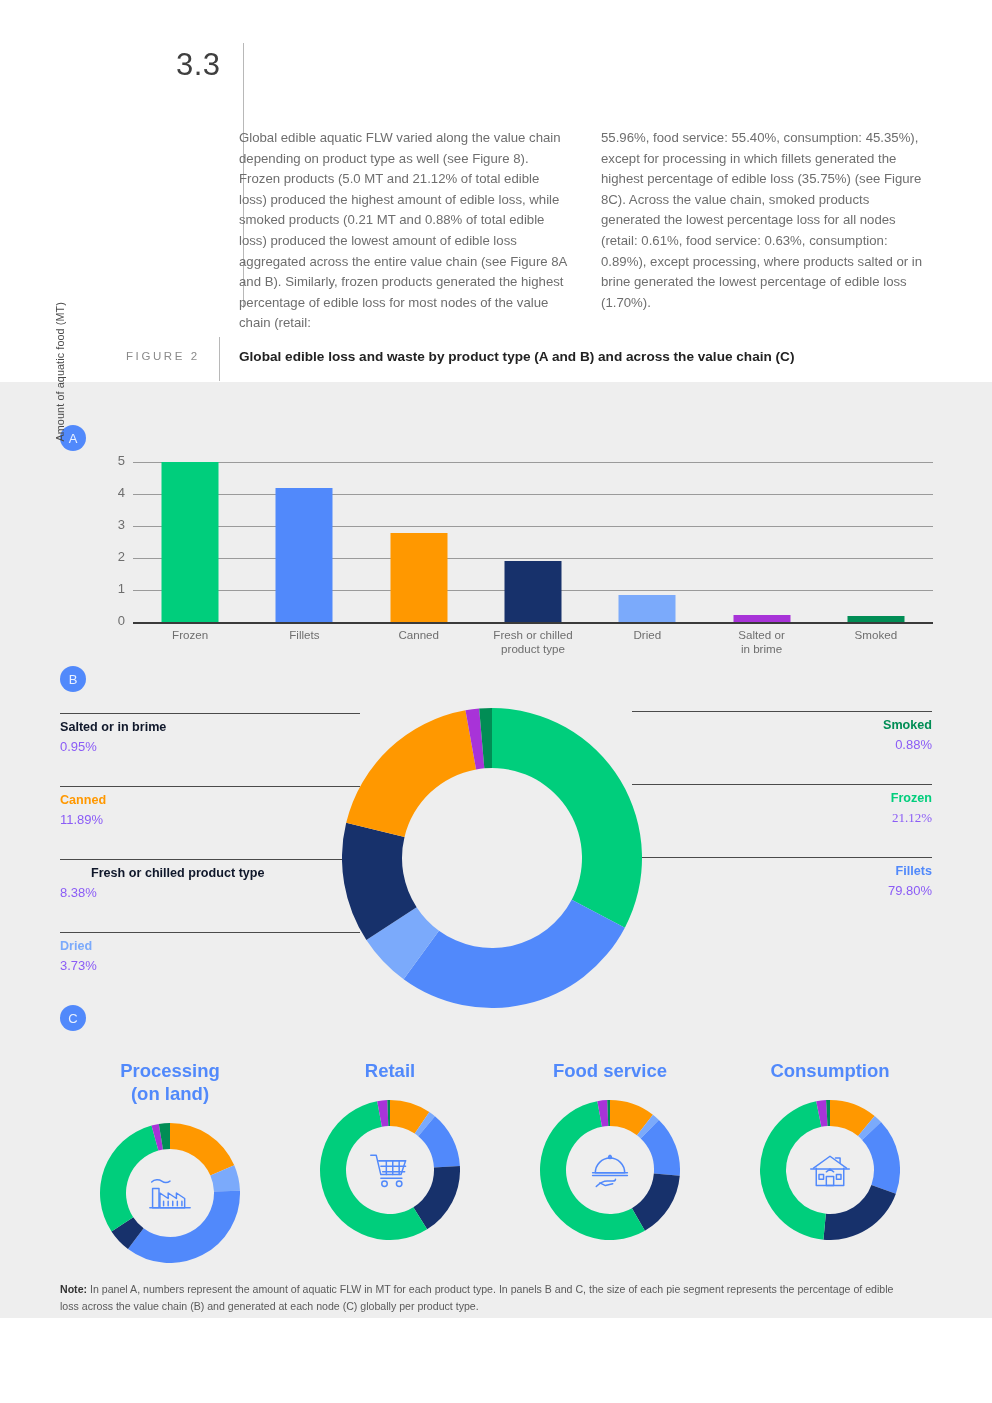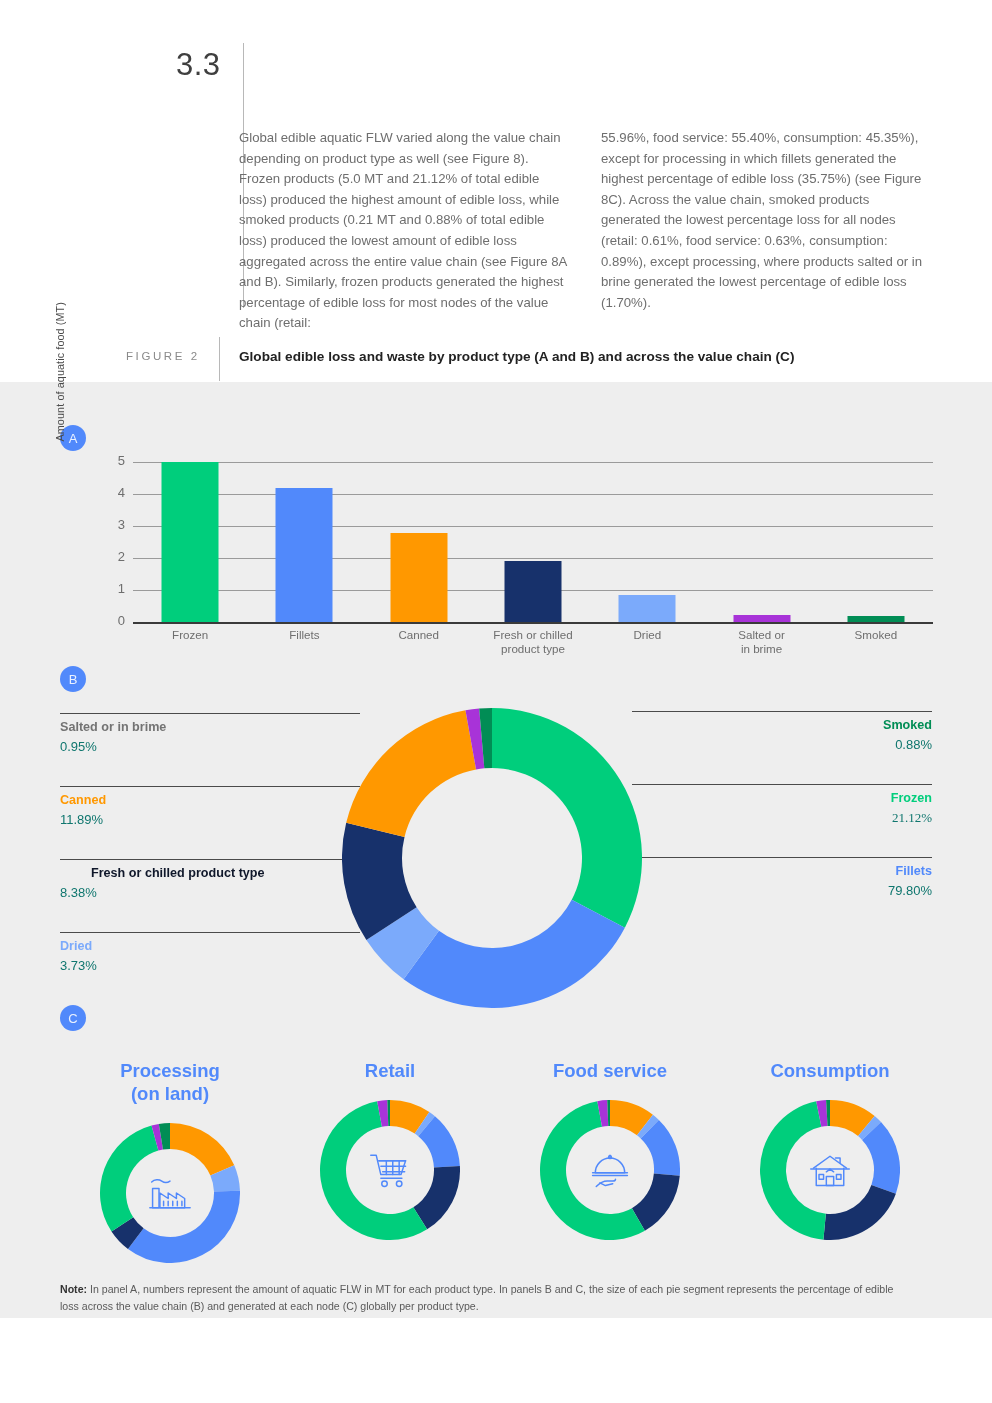--- a/index.html
+++ b/index.html
@@ -42,21 +42,21 @@
   .yticks { position: absolute; left: 97px; top: 462px; width: 28px; height: 160px; }
   .bars { position: absolute; left: 133px; top: 462px; width: 800px; height: 160px; display: flex; }
   .barcell { flex: 1; position: relative; height: 160px; }
   .bar { position: absolute; bottom: 0; left: 50%; transform: translateX(-50%); width: 57px; }
   .xlabels { position: absolute; left: 133px; top: 628px; width: 800px; display: flex; }
   .xlab { flex: 1; text-align: center; font-size: 11.6px; color: #6e6e6e; line-height: 14px; }
   .b-left { position: absolute; left: 60px; top: 713px; width: 300px; }
   .b-right { position: absolute; right: 60px; top: 711px; width: 300px; }
   .bseg { position: relative; height: 73px; border-top: 1px solid #4a4a4a; }
   .bseg .lbl { position: absolute; top: 6px; font-size: 12.6px; font-weight: 700; white-space: nowrap; }
-  .bseg .val { position: absolute; top: 25px; font-size: 13px; color: #0f766e; }
+  .bseg .val { position: absolute; top: 25px; font-size: 13px; color: #8b5cf6; }
   .b-right .lbl, .b-right .val { right: 0; }
   .donutB { position: absolute; left: 342px; top: 708px; width: 300px; height: 300px; }
   .cnodes { position: absolute; left: 60px; top: 1040px; width: 880px; display: flex; margin-top: 19px; }
   .cnode { flex: 1; display: flex; flex-direction: column; align-items: center; }
   .cnode .ctitle { font-size: 18.5px; font-weight: 700; color: #5189fb; text-align: center; line-height: 23px; }
   .cdonutwrap { margin-top: 18px; position: relative; width: 140px; height: 140px; }
   .cicon { position: absolute; left: 50%; top: 50%; transform: translate(-50%,-50%); width: 72px; height: 72px;
            display: flex; align-items: center; justify-content: center; }
   .cicon svg { width: 44px; height: 44px; }
 
@@ -138,21 +138,21 @@
       <div class="xlab">Dried</div>
       <div class="xlab">Salted or<br>in brime</div>
       <div class="xlab">Smoked</div>
     </div>
 
   <div class="badge" style="left:60px; top:666px;">
     <span>B</span>
   </div>
   <div class="b-left" id="bLegendLeft">
       <div class="bseg">
-        <div class="lbl" style="color: #737373;">Salted or in brime</div>
+        <div class="lbl" style="color: #0f172a;">Salted or in brime</div>
         <div class="val">0.95%</div>
       </div>
       <div class="bseg">
         <div class="lbl" style="color: rgb(255, 152, 0);">Canned</div>
         <div class="val">11.89%</div>
       </div>
       <div class="bseg">
         <div class="lbl" style="color: #0f172a; margin-left: 31px;">Fresh or chilled product type</div>
         <div class="val">8.38%</div>
       </div>

